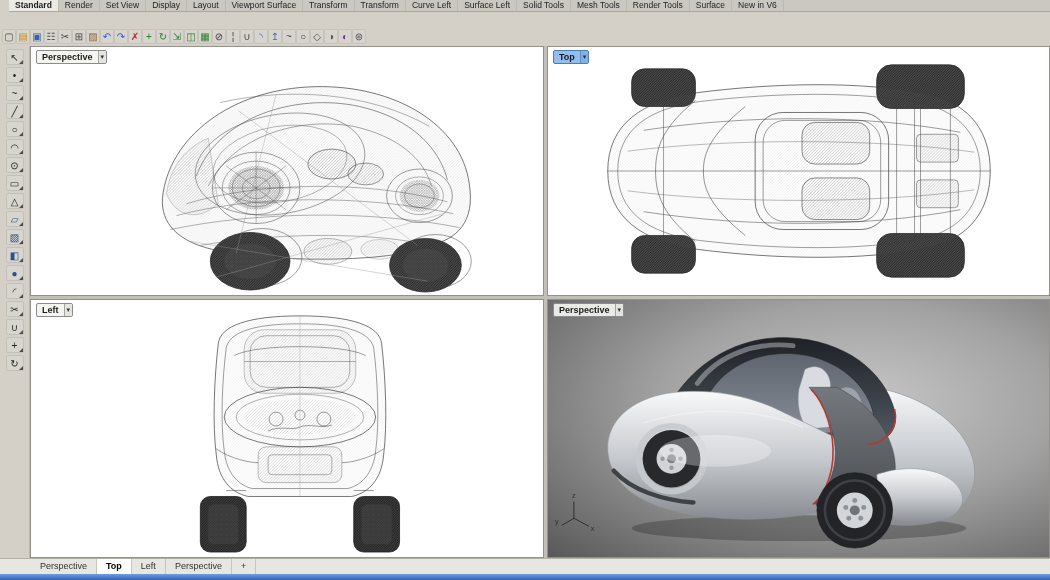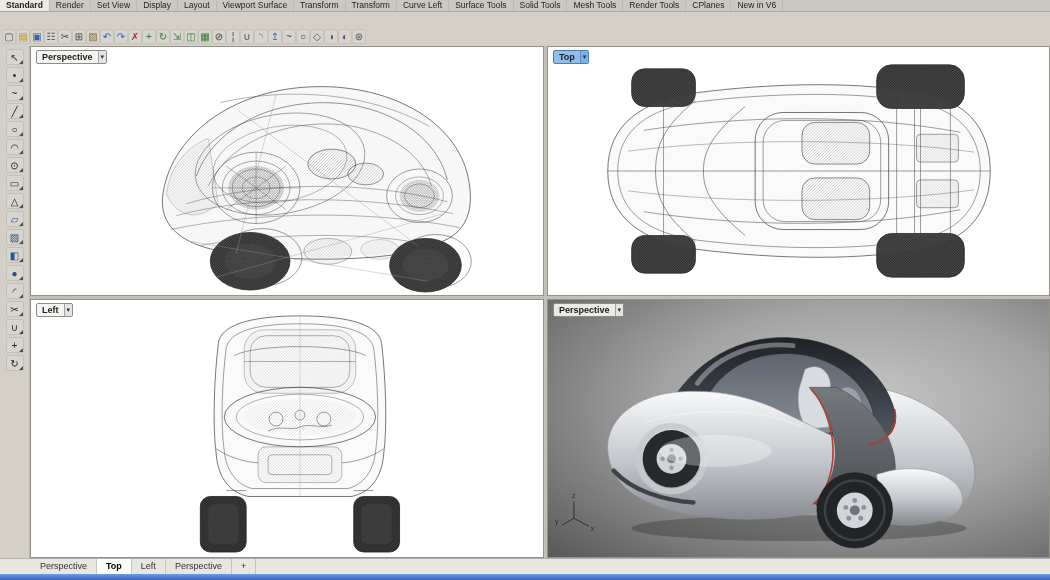--- a/index.html
+++ b/index.html
@@ -1,20 +1,20 @@
 <!DOCTYPE html>
 <html><head>
 <meta charset="utf-8">
 <style>
   *{margin:0;padding:0;box-sizing:border-box}
   html,body{background:#9a9a9a}
   .app{position:relative;width:1050px;height:580px;background:#d4d0c8;font-family:"Liberation Sans",sans-serif;overflow:hidden;color:#111}
 
   
-  .tabbar{position:absolute;top:0;left:0;right:0;height:12px;background:#cbc8c1;border-bottom:1px solid #aaa79f;display:flex;align-items:flex-end}
+  .tabbar{position:absolute;top:0;left:9px;right:0;height:12px;background:#cbc8c1;border-bottom:1px solid #aaa79f;display:flex;align-items:flex-end}
   .mtab{font-size:8.5px;line-height:11px;padding:0 6px;color:#222;border-right:1px solid #bdbab2;white-space:nowrap;cursor:default}
   .mtab.active{background:#eceae5;font-weight:bold}
 
   
   .toolbar{position:absolute;top:12px;left:0;right:0;height:34px;display:flex;align-items:flex-end;gap:0;padding:0 2px 2px}
   .ticon{width:14px;height:15px;font-size:10px;line-height:14px;text-align:center;background:#d7d4cd;border:1px solid #c6c3bb;border-radius:2px;margin-right:0}
   .ticon .glyph{display:block}
 
   
   .sidebar{position:absolute;top:46px;left:0;width:30px;bottom:22px;display:flex;flex-direction:column;align-items:center;gap:2px;padding-top:3px;background:#d4d0c8;border-right:1px solid #bbb8b0}
@@ -51,25 +51,25 @@
 
   <div class="mtab active"><span>Standard</span></div>
       <div class="mtab"><span>Render</span></div>
       <div class="mtab"><span>Set View</span></div>
       <div class="mtab"><span>Display</span></div>
       <div class="mtab"><span>Layout</span></div>
       <div class="mtab"><span>Viewport Surface</span></div>
       <div class="mtab"><span>Transform</span></div>
       <div class="mtab"><span>Transform</span></div>
       <div class="mtab"><span>Curve Left</span></div>
-      <div class="mtab"><span>Surface Tools</span></div>
+      <div class="mtab"><span>Surface Left</span></div>
       <div class="mtab"><span>Solid Tools</span></div>
       <div class="mtab"><span>Mesh Tools</span></div>
       <div class="mtab"><span>Render Tools</span></div>
-      <div class="mtab"><span>CPlanes</span></div>
+      <div class="mtab"><span>Surface</span></div>
       <div class="mtab"><span>New in V6</span></div>
     </div>
 
   <div class="toolbar">
 
   <div class="ticon">
         <span class="glyph" style="color: rgb(74, 74, 74);">▢</span>
       </div>
       <div class="ticon">
         <span class="glyph" style="color: rgb(201, 144, 30);">▤</span>

